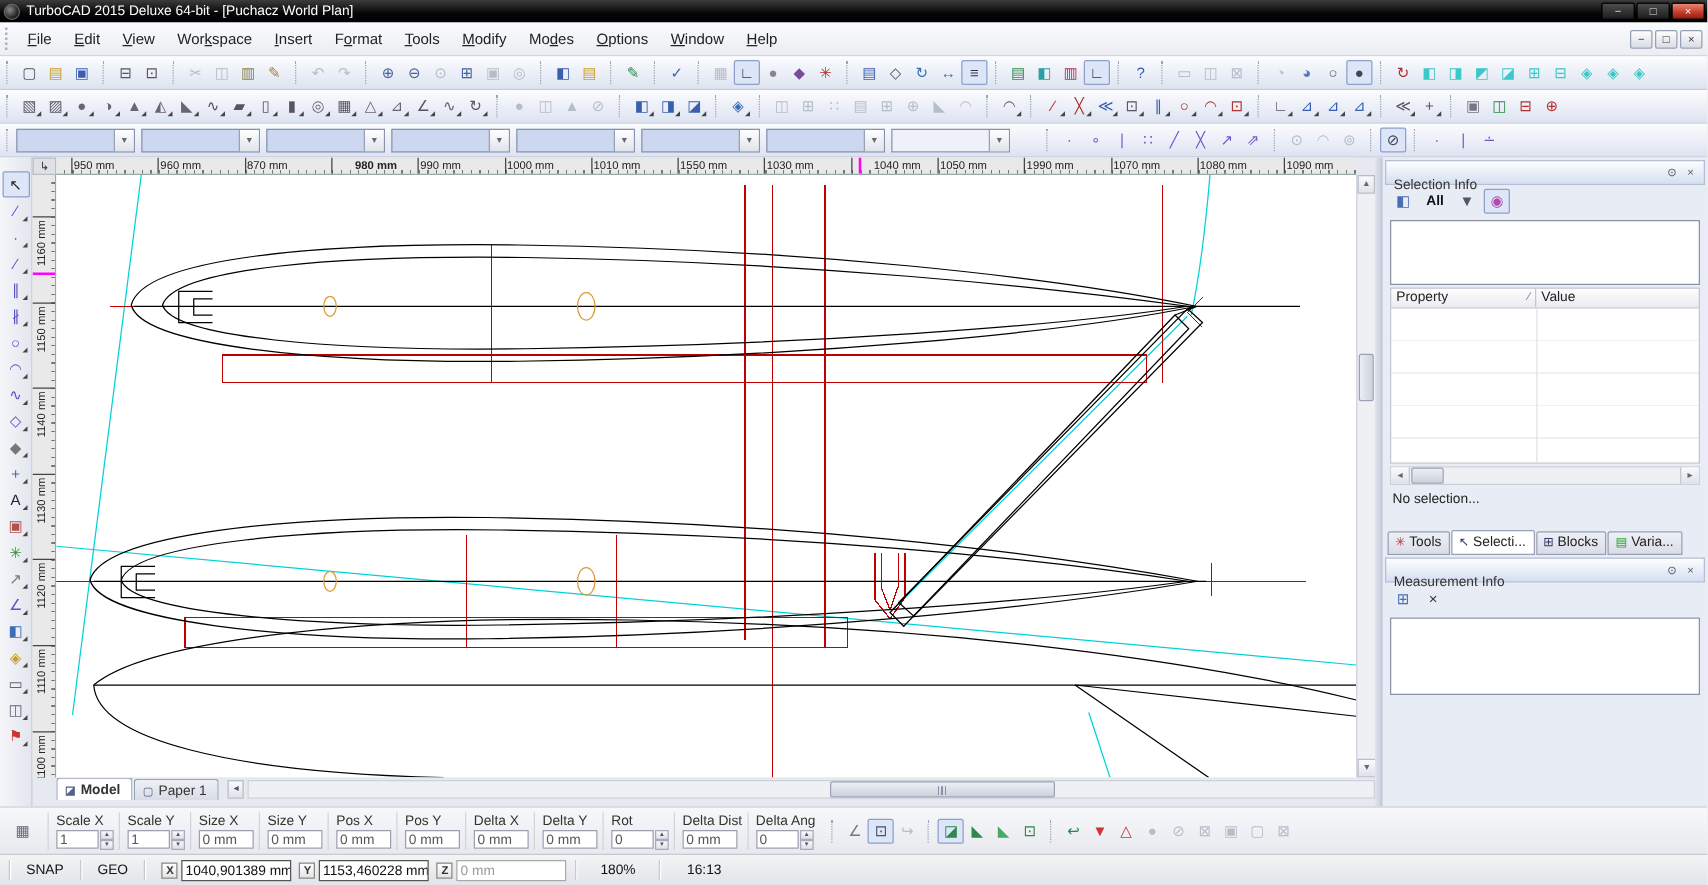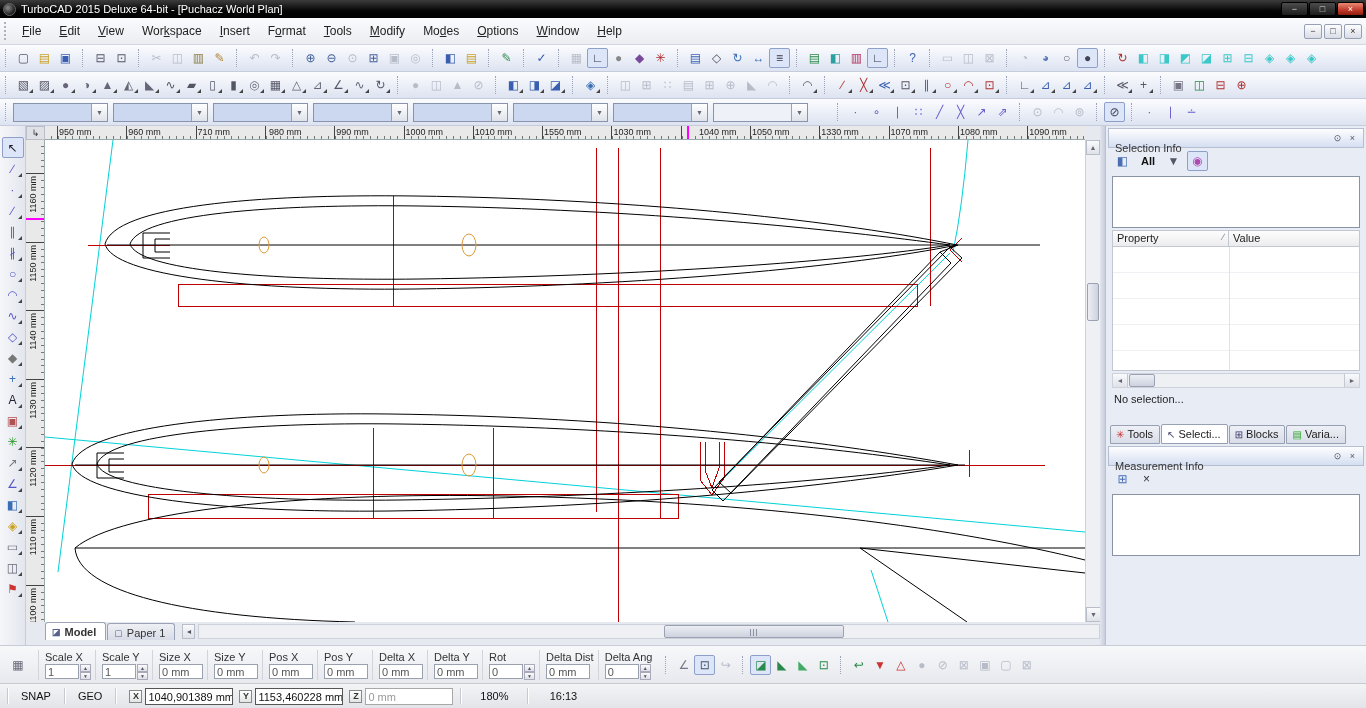--- a/index.html
+++ b/index.html
@@ -400,39 +400,39 @@
         <span class="lt dd" style="color: rgb(102, 102, 119);">◫</span>
         <span class="lt dd" style="color: rgb(204, 51, 51);">⚑</span>
       </div>
     <div class="corner">↳</div>
     <div class="hruler" id="hruler">
         <div class="htick" style="left: 12px;"></div>
         <div class="hlab" style="left: 14px;">950 mm</div>
         <div class="htick" style="left: 81.3px;"></div>
         <div class="hlab" style="left: 83.3px;">960 mm</div>
         <div class="htick" style="left: 150.6px;"></div>
-        <div class="hlab" style="left: 152.6px;">710 mm</div>
+        <div class="hlab" style="left: 152.6px;">870 mm</div>
         <div class="htick" style="left: 219.9px;"></div>
-        <div class="hlab" style="left: 224px;">980 mm</div>
+        <div class="hlab" style="left: 239px; font-weight: bold;">980 mm</div>
         <div class="htick" style="left: 289.2px;"></div>
         <div class="hlab" style="left: 291.2px;">990 mm</div>
         <div class="htick" style="left: 358.5px;"></div>
         <div class="hlab" style="left: 360.5px;">1000 mm</div>
         <div class="htick" style="left: 427.8px;"></div>
         <div class="hlab" style="left: 429.8px;">1010 mm</div>
         <div class="htick" style="left: 497.1px;"></div>
         <div class="hlab" style="left: 499.1px;">1550 mm</div>
         <div class="htick" style="left: 566.4px;"></div>
         <div class="hlab" style="left: 568.4px;">1030 mm</div>
         <div class="htick" style="left: 635.7px;"></div>
         <div class="hlab" style="left: 654px;">1040 mm</div>
         <div class="htick" style="left: 705px;"></div>
         <div class="hlab" style="left: 707px;">1050 mm</div>
         <div class="htick" style="left: 774.3px;"></div>
-        <div class="hlab" style="left: 776.3px;">1330 mm</div>
+        <div class="hlab" style="left: 776.3px;">1990 mm</div>
         <div class="htick" style="left: 843.6px;"></div>
         <div class="hlab" style="left: 845.6px;">1070 mm</div>
         <div class="htick" style="left: 912.9px;"></div>
         <div class="hlab" style="left: 914.9px;">1080 mm</div>
         <div class="htick" style="left: 982.2px;"></div>
         <div class="hlab" style="left: 984.2px;">1090 mm</div>
         <div class="hmark" style="left: 642px;"></div>
       </div>
     <div class="vruler" id="vruler">
         <div class="vtick" style="top: 33px;"></div>

